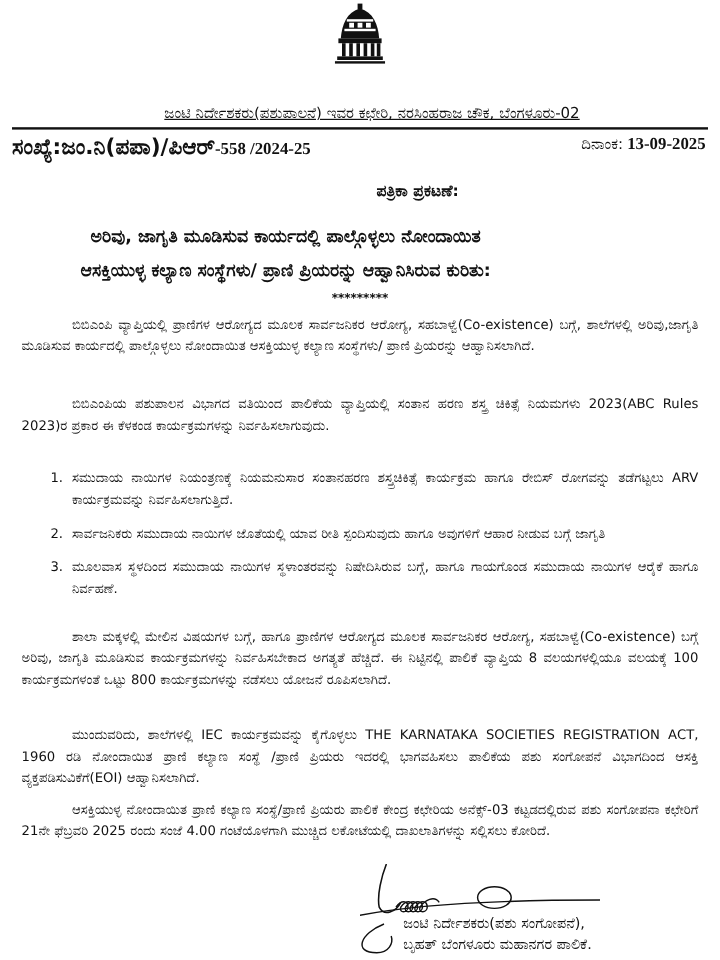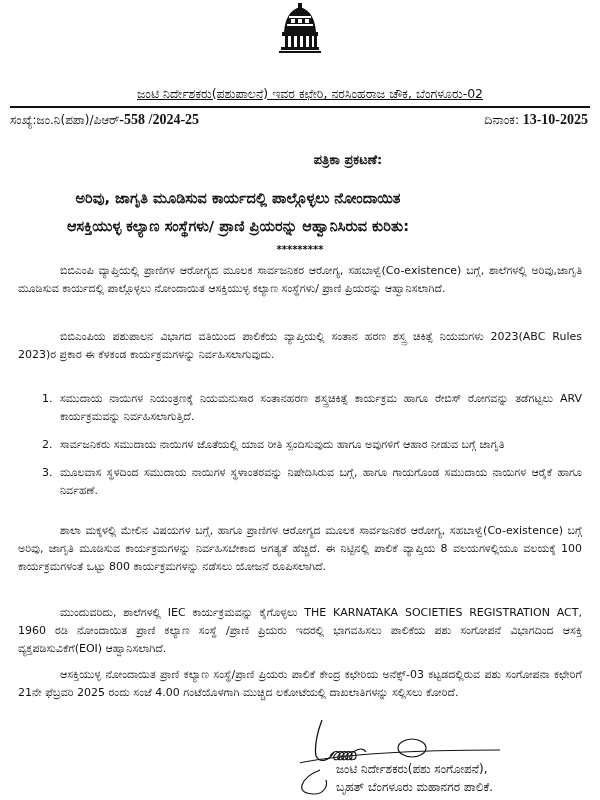--- a/index.html
+++ b/index.html
@@ -14,21 +14,21 @@
       position: absolute; left: 0; width: 600px; top: 56px; text-align: center;
       font-size: 22px; letter-spacing: 1px; font-weight: normal;
     }
     .org-sub {
       position: absolute; left: 20px; width: 580px; top: 86px; text-align: center;
       font-size: 12.5px;
       text-decoration: underline;
     }
     .hr { position: absolute; left: 10px; width: 580px; top: 106px; height: 0; border-top: 2px solid #111; }
     .ref { position: absolute; left: 10px; top: 112px; font-size: 14px; font-family: "Liberation Serif", serif; font-weight: bold; }
-    .ref .kn { font-family: "DejaVu Sans", sans-serif; font-weight: normal; font-size: 12px; }
+    .ref .kn { font-family: "DejaVu Sans", sans-serif; font-weight: bold; font-size: 18px; }
     .date { position: absolute; right: 12px; top: 112px; font-size: 14px; font-family: "Liberation Serif", serif; font-weight: bold; }
     .date .kn { font-family: "DejaVu Sans", sans-serif; font-weight: normal; font-size: 12.5px; }
     .press-title { position: absolute; left: 12px; width: 600px; top: 152px; text-align: center; font-size: 13px; font-weight: bold; padding-left: 36px; }
     .subject { position: absolute; left: 0; width: 476px; top: 184px; text-align: center; font-size: 14.5px; font-weight: bold; line-height: 28px; }
     .stars { position: absolute; left: 0; width: 600px; top: 244px; text-align: center; font-size: 10px; letter-spacing: 0; font-weight: bold; }
     .para {
       position: absolute; left: 18px; width: 564px; font-size: 11px; line-height: 18px; text-align: justify;
     }
     .para .indent { display: inline-block; width: 42px; }
     .list { position: absolute; left: 42px; width: 540px; font-size: 11px; line-height: 18px; }
@@ -65,21 +65,21 @@
     </svg>
   </div>
 
   <div class="org-sub">ಜಂಟಿ ನಿರ್ದೇಶಕರು(ಪಶುಪಾಲನೆ) ಇವರ ಕಛೇರಿ, ನರಸಿಂಹರಾಜ ಚೌಕ, ಬೆಂಗಳೂರು-02</div>
   <div class="hr"></div>
 
   <div class="ref">
     <span class="kn">ಸಂಖ್ಯೆ:ಜಂ.ನಿ(ಪಪಾ)/ಪಿಆರ್</span><span>-558 /2024-25</span>
   </div>
   <div class="date">
-    <span class="kn">ದಿನಾಂಕ:</span><span> 13-10-2025</span>
+    <span class="kn">ದಿನಾಂಕ:</span><span> 13-09-2025</span>
   </div>
 
   <div class="press-title">ಪತ್ರಿಕಾ ಪ್ರಕಟಣೆ:</div>
   <div class="subject">
     <div>ಅರಿವು, ಜಾಗೃತಿ ಮೂಡಿಸುವ ಕಾರ್ಯದಲ್ಲಿ ಪಾಲ್ಗೊಳ್ಳಲು ನೋಂದಾಯಿತ</div>
     <div>ಆಸಕ್ತಿಯುಳ್ಳ ಕಲ್ಯಾಣ ಸಂಸ್ಥೆಗಳು/ ಪ್ರಾಣಿ ಪ್ರಿಯರನ್ನು ಆಹ್ವಾನಿಸಿರುವ ಕುರಿತು:</div>
   </div>
   <div class="stars">*********</div>
 
   <div class="para" style="top:262px;">

